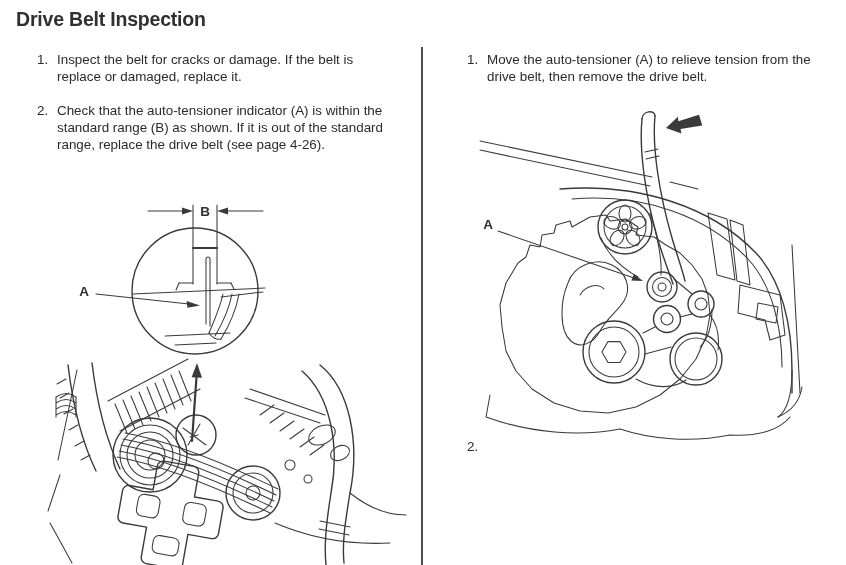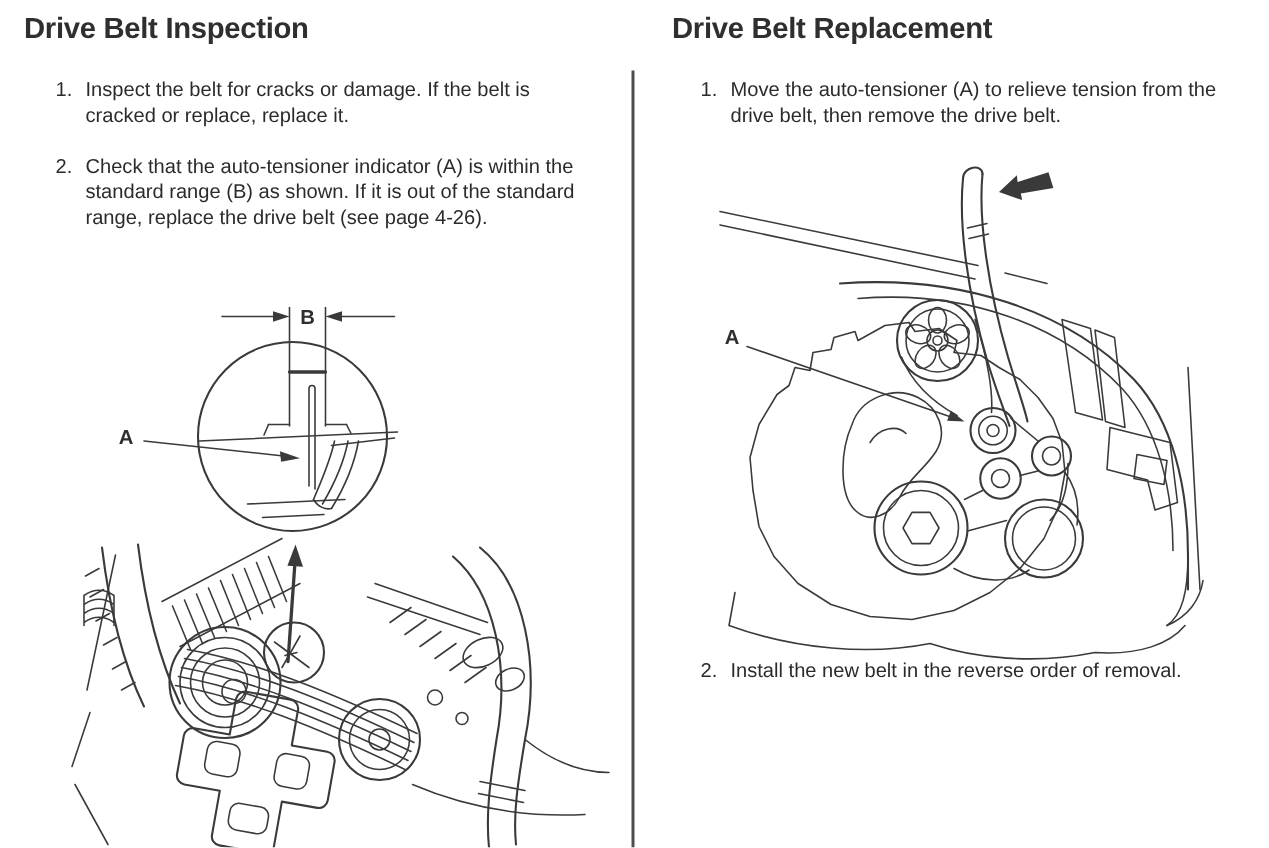--- a/index.html
+++ b/index.html
@@ -24,46 +24,44 @@
   .thin { stroke-width:1.05; }
   .fill-dark { fill:#3a3a3a; stroke:none; }
   .fig-label { font:bold 13.5px "Liberation Sans", sans-serif; fill:#2f2f2f; }
 </style>
 </head>
 <body>
 
 <div class="page">
 
   <h1 class="title title-left">Drive Belt Inspection</h1>
-  <h1 class="title title-right">Drive Belt Replacement</h1>
 
   <div class="divider"></div>
 
   <div class="steps steps-left">
     <div class="step">
       <span class="step-num">1.</span>
-      <span class="step-text">Inspect the belt for cracks or damage. If the belt is cracked or replace, replace it.</span>
+      <span class="step-text">Inspect the belt for cracks or damage. If the belt is replace or damaged, replace it.</span>
     </div>
     <div class="step">
       <span class="step-num">2.</span>
       <span class="step-text">Check that the auto-tensioner indicator (A) is within the standard range (B) as shown. If it is out of the standard range, replace the drive belt (see page 4-26).</span>
     </div>
   </div>
 
   <div class="steps steps-right-1">
     <div class="step">
       <span class="step-num">1.</span>
       <span class="step-text">Move the auto-tensioner (A) to relieve tension from the drive belt, then remove the drive belt.</span>
     </div>
   </div>
 
   <div class="steps steps-right-2">
     <div class="step">
       <span class="step-num">2.</span>
-      <span class="step-text">Install the new belt in the reverse order of removal.</span>
     </div>
   </div>
 
   <svg class="fig fig-left" width="392" height="372" viewBox="0 0 392 372">
 
     <g>
       <line class="ln thin" x1="128" y1="18" x2="162" y2="18"></line>
       <polygon class="fill-dark" points="173,18 162,14.5 162,21.5"></polygon>
       <line class="ln thin" x1="208" y1="18" x2="243" y2="18"></line>
       <polygon class="fill-dark" points="197,18 208,14.5 208,21.5"></polygon>

